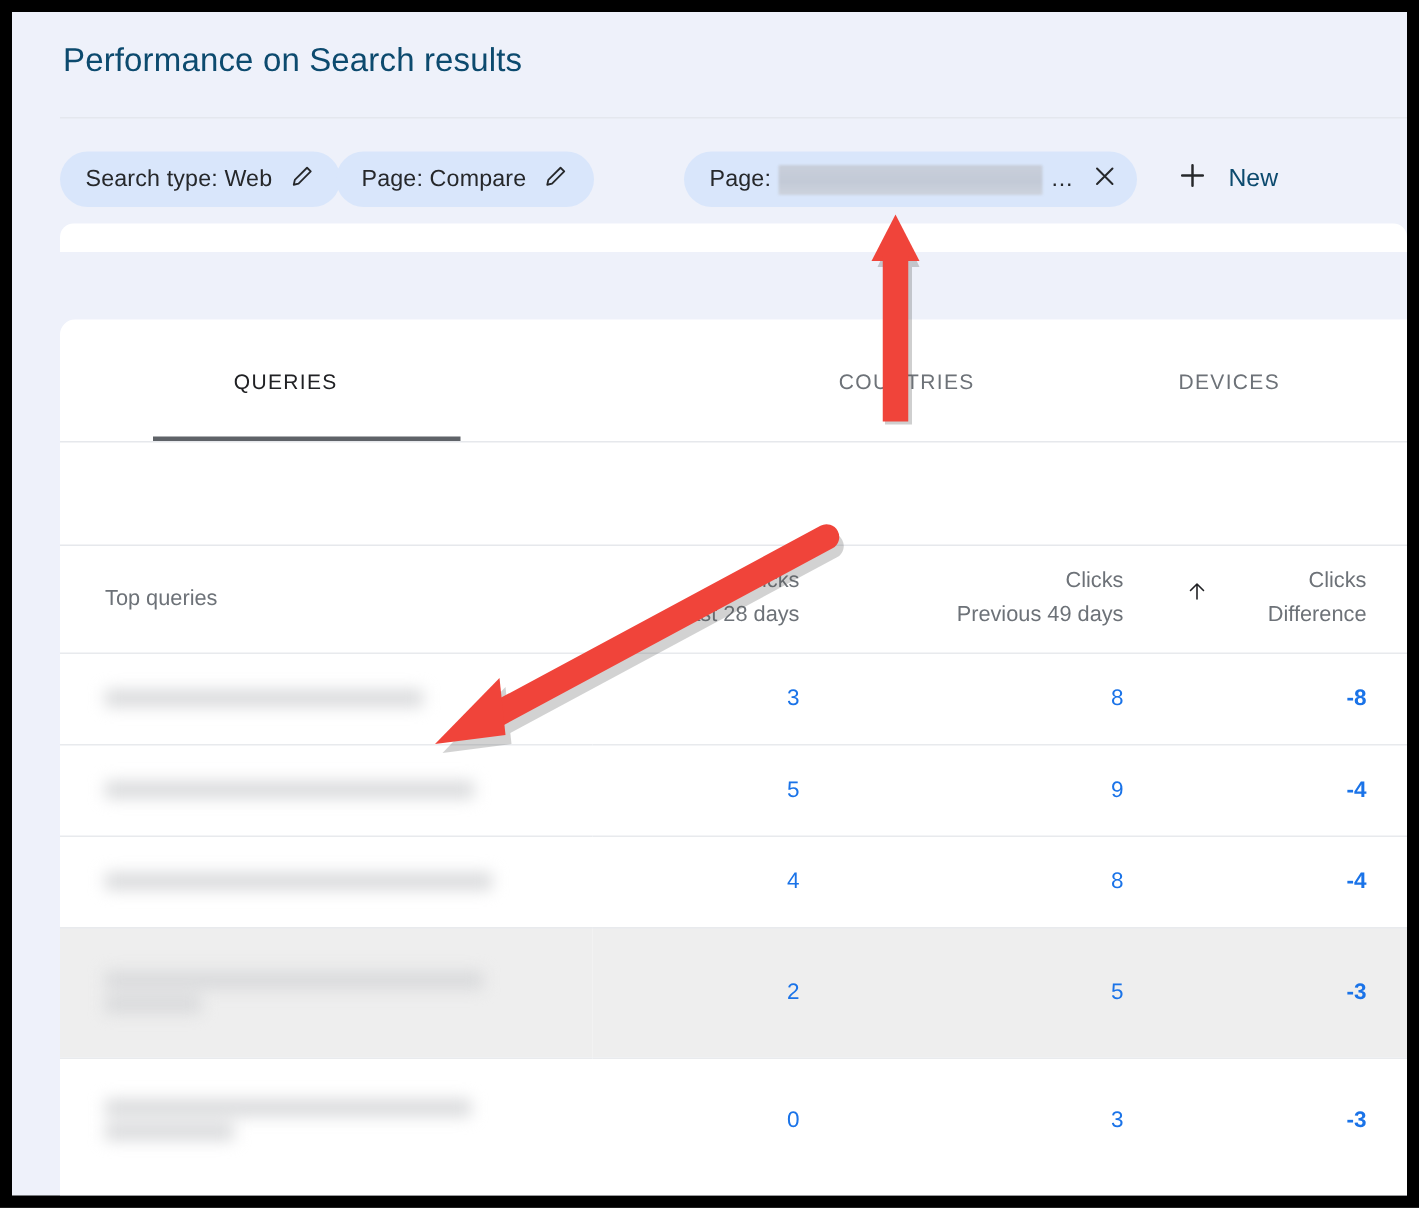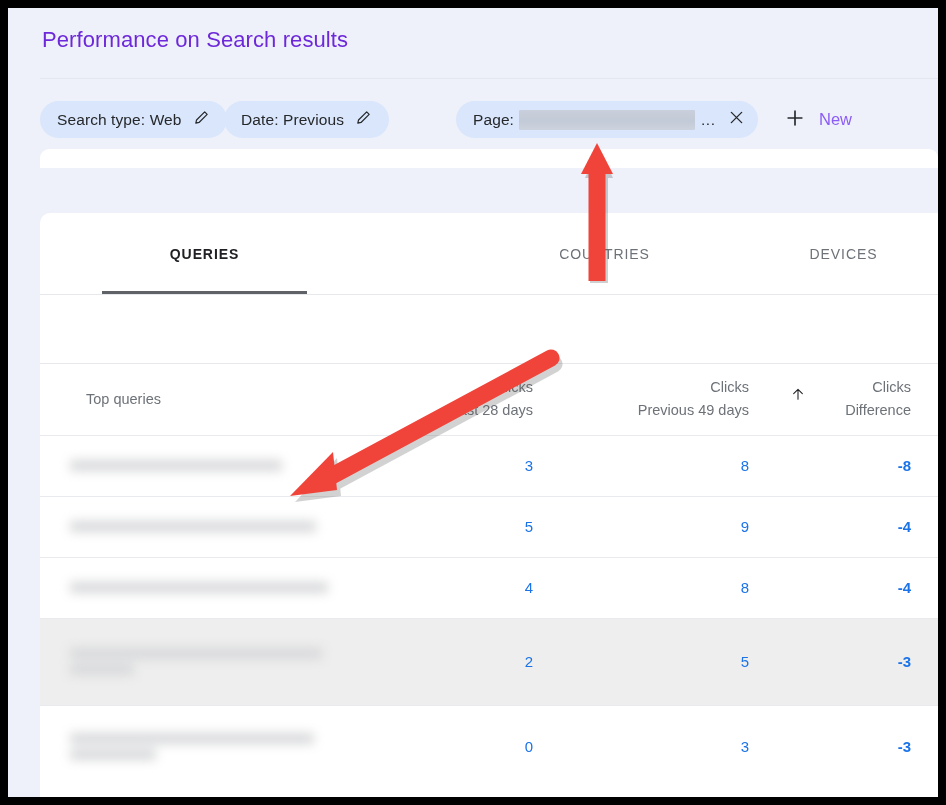--- a/index.html
+++ b/index.html
@@ -30,21 +30,21 @@
     background: #eef1fa;
     overflow: hidden;
   }
 
   
   .page-title {
     position: absolute;
     left: 34px;
     top: 19px;
     font-size: 22px;
-    color: #6d28d9;
+    color: #0c4a6e;
     letter-spacing: .1px;
     white-space: nowrap;
   }
   .header-divider {
     position: absolute;
     left: 32px;
     top: 70px;
     width: 898px;
     height: 1px;
     background: #e4e7ee;
@@ -110,21 +110,21 @@
     left: 776px;
     top: 7px;
     height: 37px;
     display: flex;
     align-items: center;
     gap: 13px;
     cursor: pointer;
   }
   .new-label {
     font-size: 16.5px;
-    color: #8b5cf6;
+    color: #0c4a6e;
   }
 
   
   .strip-card {
     position: absolute;
     left: 32px;
     top: 141px;
     width: 898px;
     height: 19px;
     background: #ffffff;
@@ -162,24 +162,24 @@
     cursor: pointer;
     user-select: none;
   }
   .tab.active { color: #202124; font-weight: 500; }
   .tab-underline {
     position: absolute;
     bottom: 0;
     height: 3px;
     background: #5f6368;
   }
-  #tab-queries   { left: 62px;  width: 205px; font-weight: bold; }
+  #tab-queries   { left: 48px;  width: 205px; }
   #tab-pages     { left: 281px; width: 148px; }
   #tab-countries { left: 470px; width: 189px; }
-  #tab-devices   { left: 724px; width: 159px; }
+  #tab-devices   { left: 700px; width: 159px; }
   #tab-underline-queries { left: 62px; width: 205px; }
 
   
   .tab-spacer {
     height: 68px;
     border-bottom: 1px solid #e6e8ec;
   }
 
   
   .tbl {
@@ -201,21 +201,21 @@
     height: 71px;
     font-weight: normal;
     font-size: 14.5px;
     color: #6d7278;
     text-align: right;
     padding-right: 27px;
     box-sizing: border-box;
   }
   .tbl thead th.query-h {
     text-align: left;
-    padding-left: 46px;
+    padding-left: 30px;
     padding-right: 0;
   }
   .th-two-line { line-height: 1.58; }
   .th-sorted {
     color: #202124;
     font-weight: bold;
     position: relative;
   }
   .sort-arrow {
     position: absolute;
@@ -273,21 +273,21 @@
       <div class="chip" id="chip-search">
         <span class="chip-label">Search type: Web</span>
         <span class="pencil">
           <svg width="17" height="17" viewBox="0 0 24 24" fill="none" stroke="#26282b" stroke-width="1.7" stroke-linecap="round" stroke-linejoin="round">
             <path d="M4 20 L8.5 19 L20 7.5 L16.5 4 L5 15.5 Z"></path>
           </svg>
         </span>
       </div>
 
       <div class="chip" id="chip-date">
-        <span class="chip-label">Date: Previous</span>
+        <span class="chip-label">Page: Compare</span>
         <span class="pencil">
           <svg width="17" height="17" viewBox="0 0 24 24" fill="none" stroke="#26282b" stroke-width="1.7" stroke-linecap="round" stroke-linejoin="round">
             <path d="M4 20 L8.5 19 L20 7.5 L16.5 4 L5 15.5 Z"></path>
           </svg>
         </span>
       </div>
 
       <div class="chip" id="chip-page">
         <span class="chip-label">Page:</span>
         <span class="redact-bar"></span>

